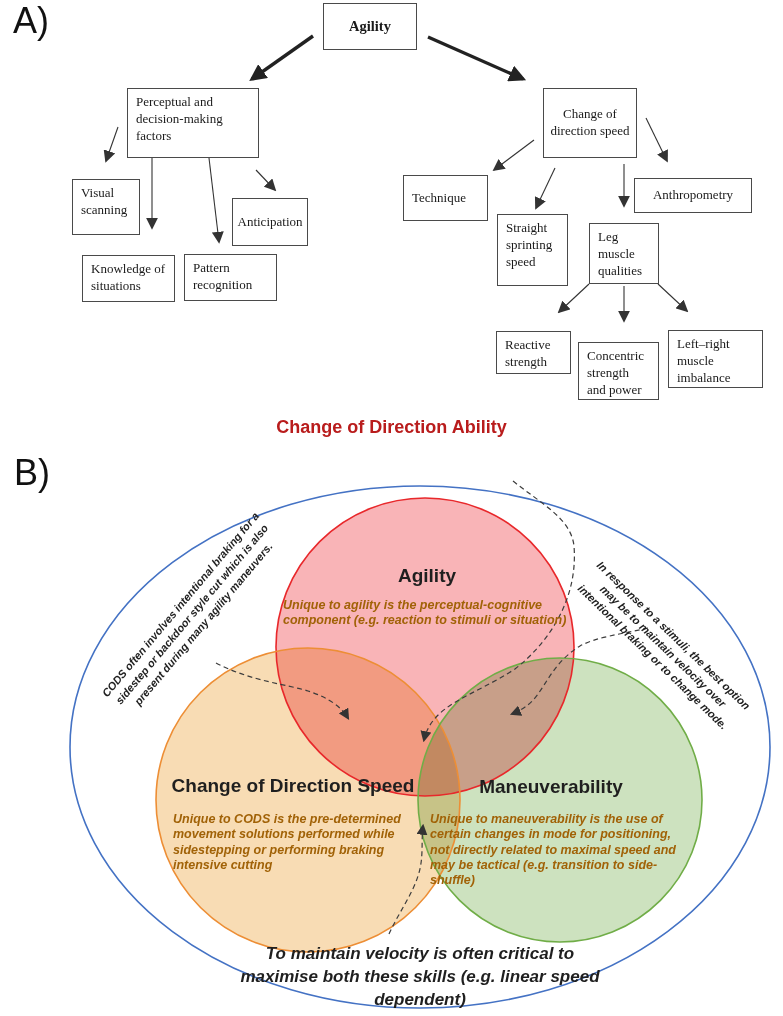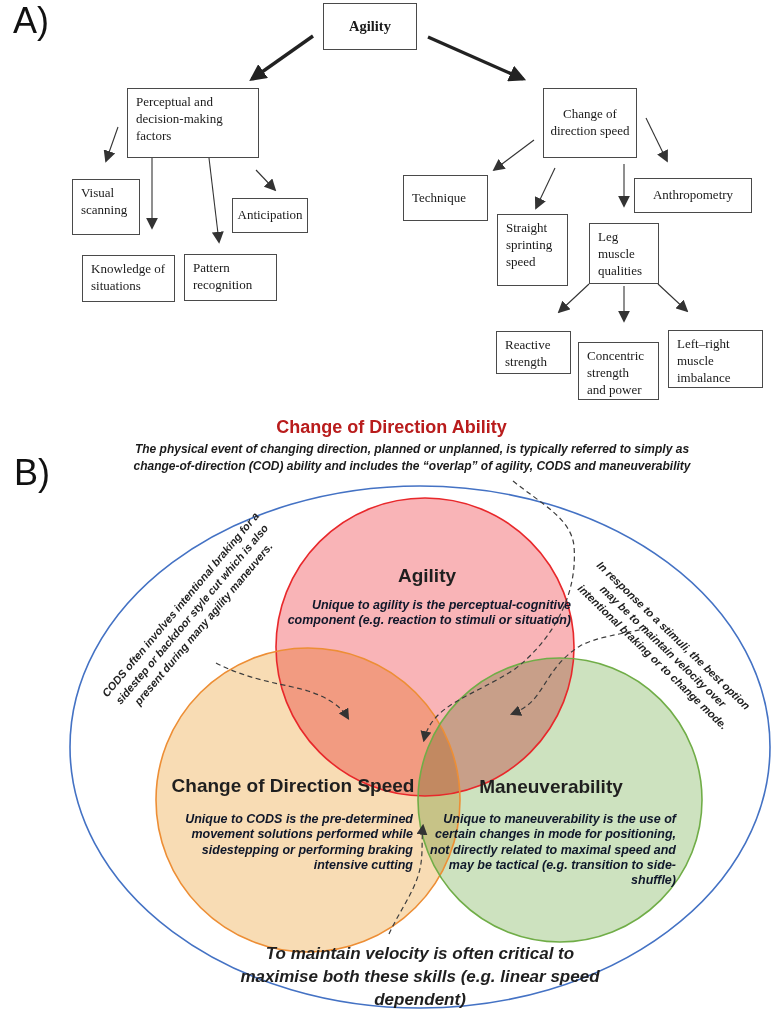--- a/index.html
+++ b/index.html
@@ -11,21 +11,21 @@
   .box{position:absolute;border:1px solid #4a4a4a;background:#fff;box-sizing:border-box;
        font:13px/1.3 "Liberation Serif",serif;color:#1a1a1a;padding:5px 8px;}
   .box.c{display:flex;align-items:center;justify-content:center;text-align:center;padding:2px 4px;}
   .box.b{font-weight:bold;font-size:14.5px;}
 
   .panel-label{position:absolute;font:36px/1 "Liberation Sans",sans-serif;color:#111;}
 
   
   .vtitle{position:absolute;font-weight:bold;font-size:19px;text-align:center;color:#1f1f1f;white-space:nowrap;}
   .vbody{position:absolute;font-style:italic;font-weight:bold;font-size:12.5px;line-height:1.22;
-         text-align:right;color:#0f172a;}
+         text-align:left;color:#a16207;}
   .vnote{position:absolute;font-style:italic;font-weight:bold;font-size:11px;line-height:1.35;
          text-align:center;color:#1f1f1f;}
   .btitle{position:absolute;left:0;width:783px;text-align:center;font-weight:bold;font-size:18px;color:#b91c1c;}
   .bsub{position:absolute;font-style:italic;font-weight:bold;font-size:12px;line-height:1.45;
         text-align:center;color:#1b1b1b;}
 </style>
 </head>
 <body>
 
 <div id="canvas">
@@ -87,33 +87,32 @@
   </svg>
 
   <div class="panel-label" style="left:13px;top:3px">A)</div>
 
   <div class="box b c" style="left:323px;top:3px;width:94px;height:47px">Agility</div>
   <div class="box" style="left:127px;top:88px;width:132px;height:70px">Perceptual and decision-making factors</div>
   <div class="box c" style="left:543px;top:88px;width:94px;height:70px">Change of direction speed</div>
   <div class="box" style="left:72px;top:179px;width:68px;height:56px">Visual scanning</div>
   <div class="box" style="left:184px;top:254px;width:93px;height:47px">Pattern recognition</div>
   <div class="box" style="left:82px;top:255px;width:93px;height:47px">Knowledge of situations</div>
-  <div class="box c" style="left:232px;top:198px;width:76px;height:35px">Anticipation</div>
+  <div class="box c" style="left:232px;top:198px;width:76px;height:48px">Anticipation</div>
   <div class="box" style="left:497px;top:214px;width:71px;height:72px">Straight sprinting speed</div>
   <div class="box" style="left:403px;top:175px;width:85px;height:46px;display:flex;align-items:center">Technique</div>
   <div class="box c" style="left:634px;top:178px;width:118px;height:35px">Anthropometry</div>
   <div class="box" style="left:589px;top:223px;width:70px;height:61px">Leg muscle qualities</div>
   <div class="box" style="left:496px;top:331px;width:75px;height:43px">Reactive strength</div>
   <div class="box" style="left:578px;top:342px;width:81px;height:58px">Concentric strength and power</div>
   <div class="box" style="left:668px;top:330px;width:95px;height:58px">Left–right muscle imbalance</div>
 
   <div class="panel-label" style="left:14px;top:455px">B)</div>
 
   <div class="btitle" style="top:417px">Change of Direction Ability</div>
-  <div class="bsub" style="left:128px;top:441px;width:568px">The physical event of changing direction, planned or unplanned, is typically referred to simply as change-of-direction (COD) ability and includes the “overlap” of agility, CODS and maneuverability</div>
 
   <div class="vtitle" style="left:327px;top:565px;width:200px">Agility</div>
   <div class="vbody" style="left:283px;top:598px;width:288px">Unique to agility is the perceptual-cognitive component (e.g. reaction to stimuli or situation)</div>
 
   <div class="vtitle" style="left:163px;top:775px;width:260px">Change of Direction Speed</div>
   <div class="vbody" style="left:173px;top:812px;width:240px">Unique to CODS is the pre-determined movement solutions performed while sidestepping or performing braking intensive cutting</div>
 
   <div class="vtitle" style="left:431px;top:776px;width:240px">Maneuverability</div>
   <div class="vbody" style="left:430px;top:812px;width:246px">Unique to maneuverability is the use of certain changes in mode for positioning, not directly related to maximal speed and may be tactical (e.g. transition to side-shuffle)</div>
 

